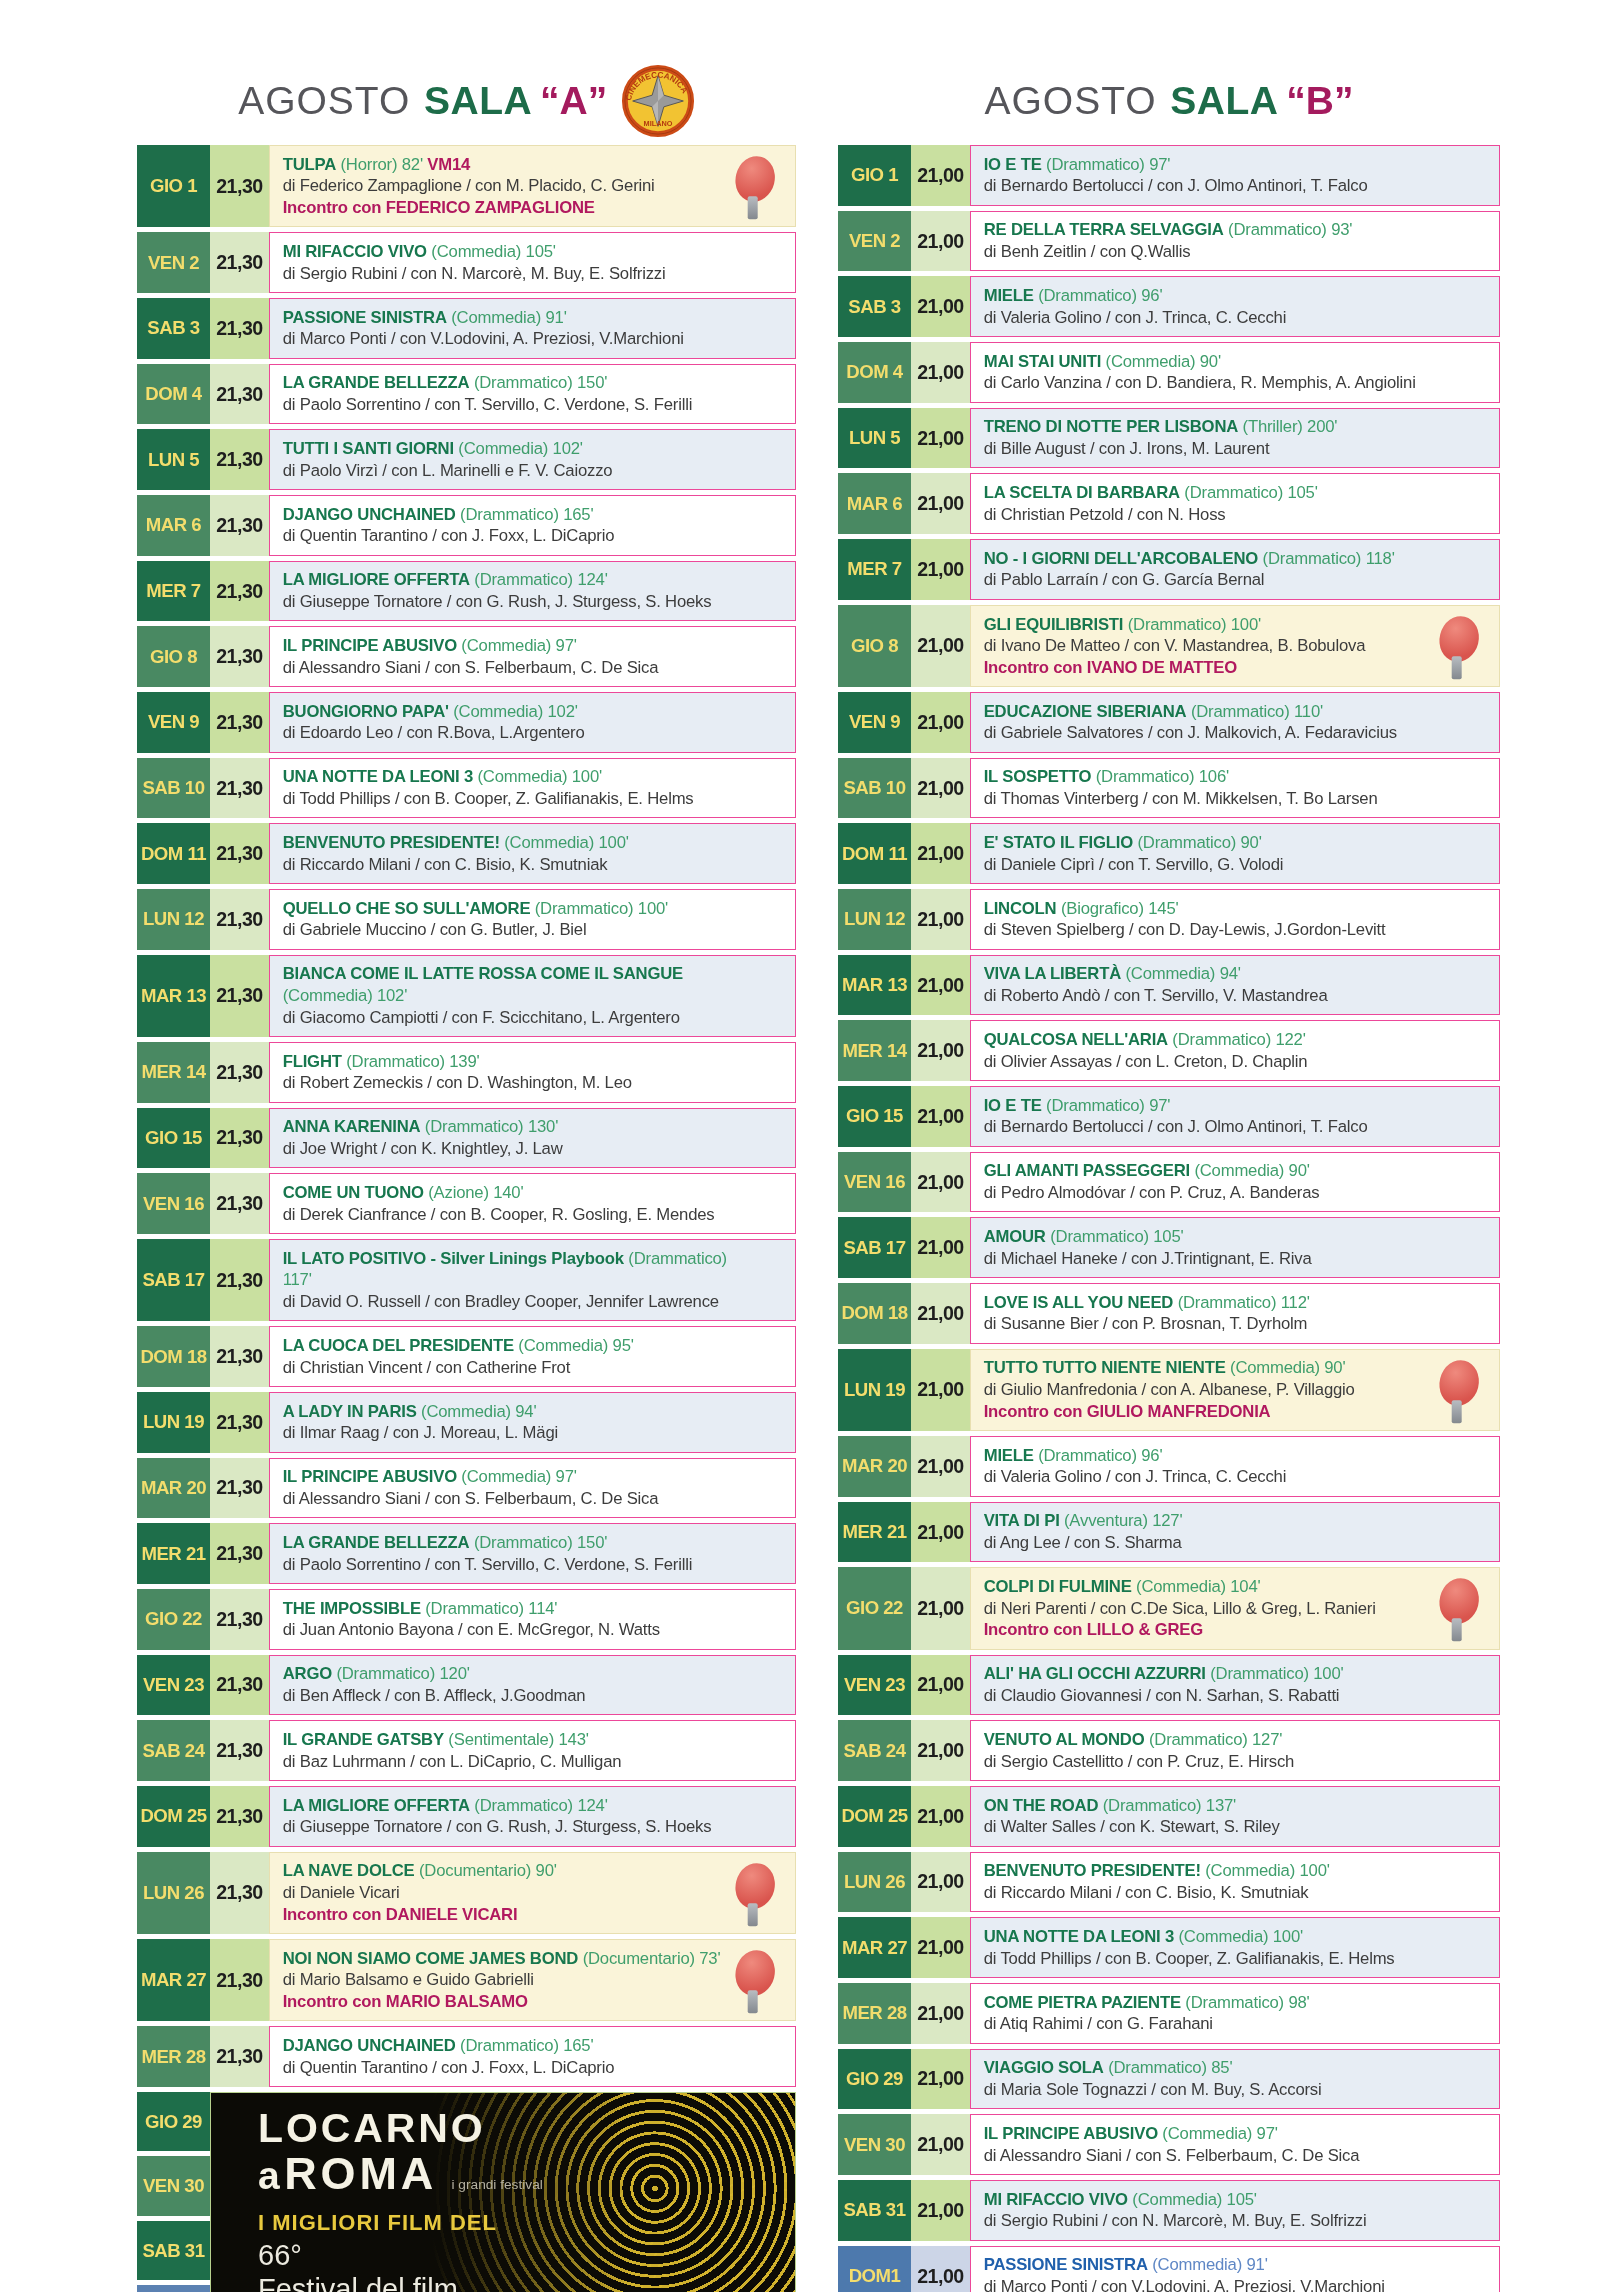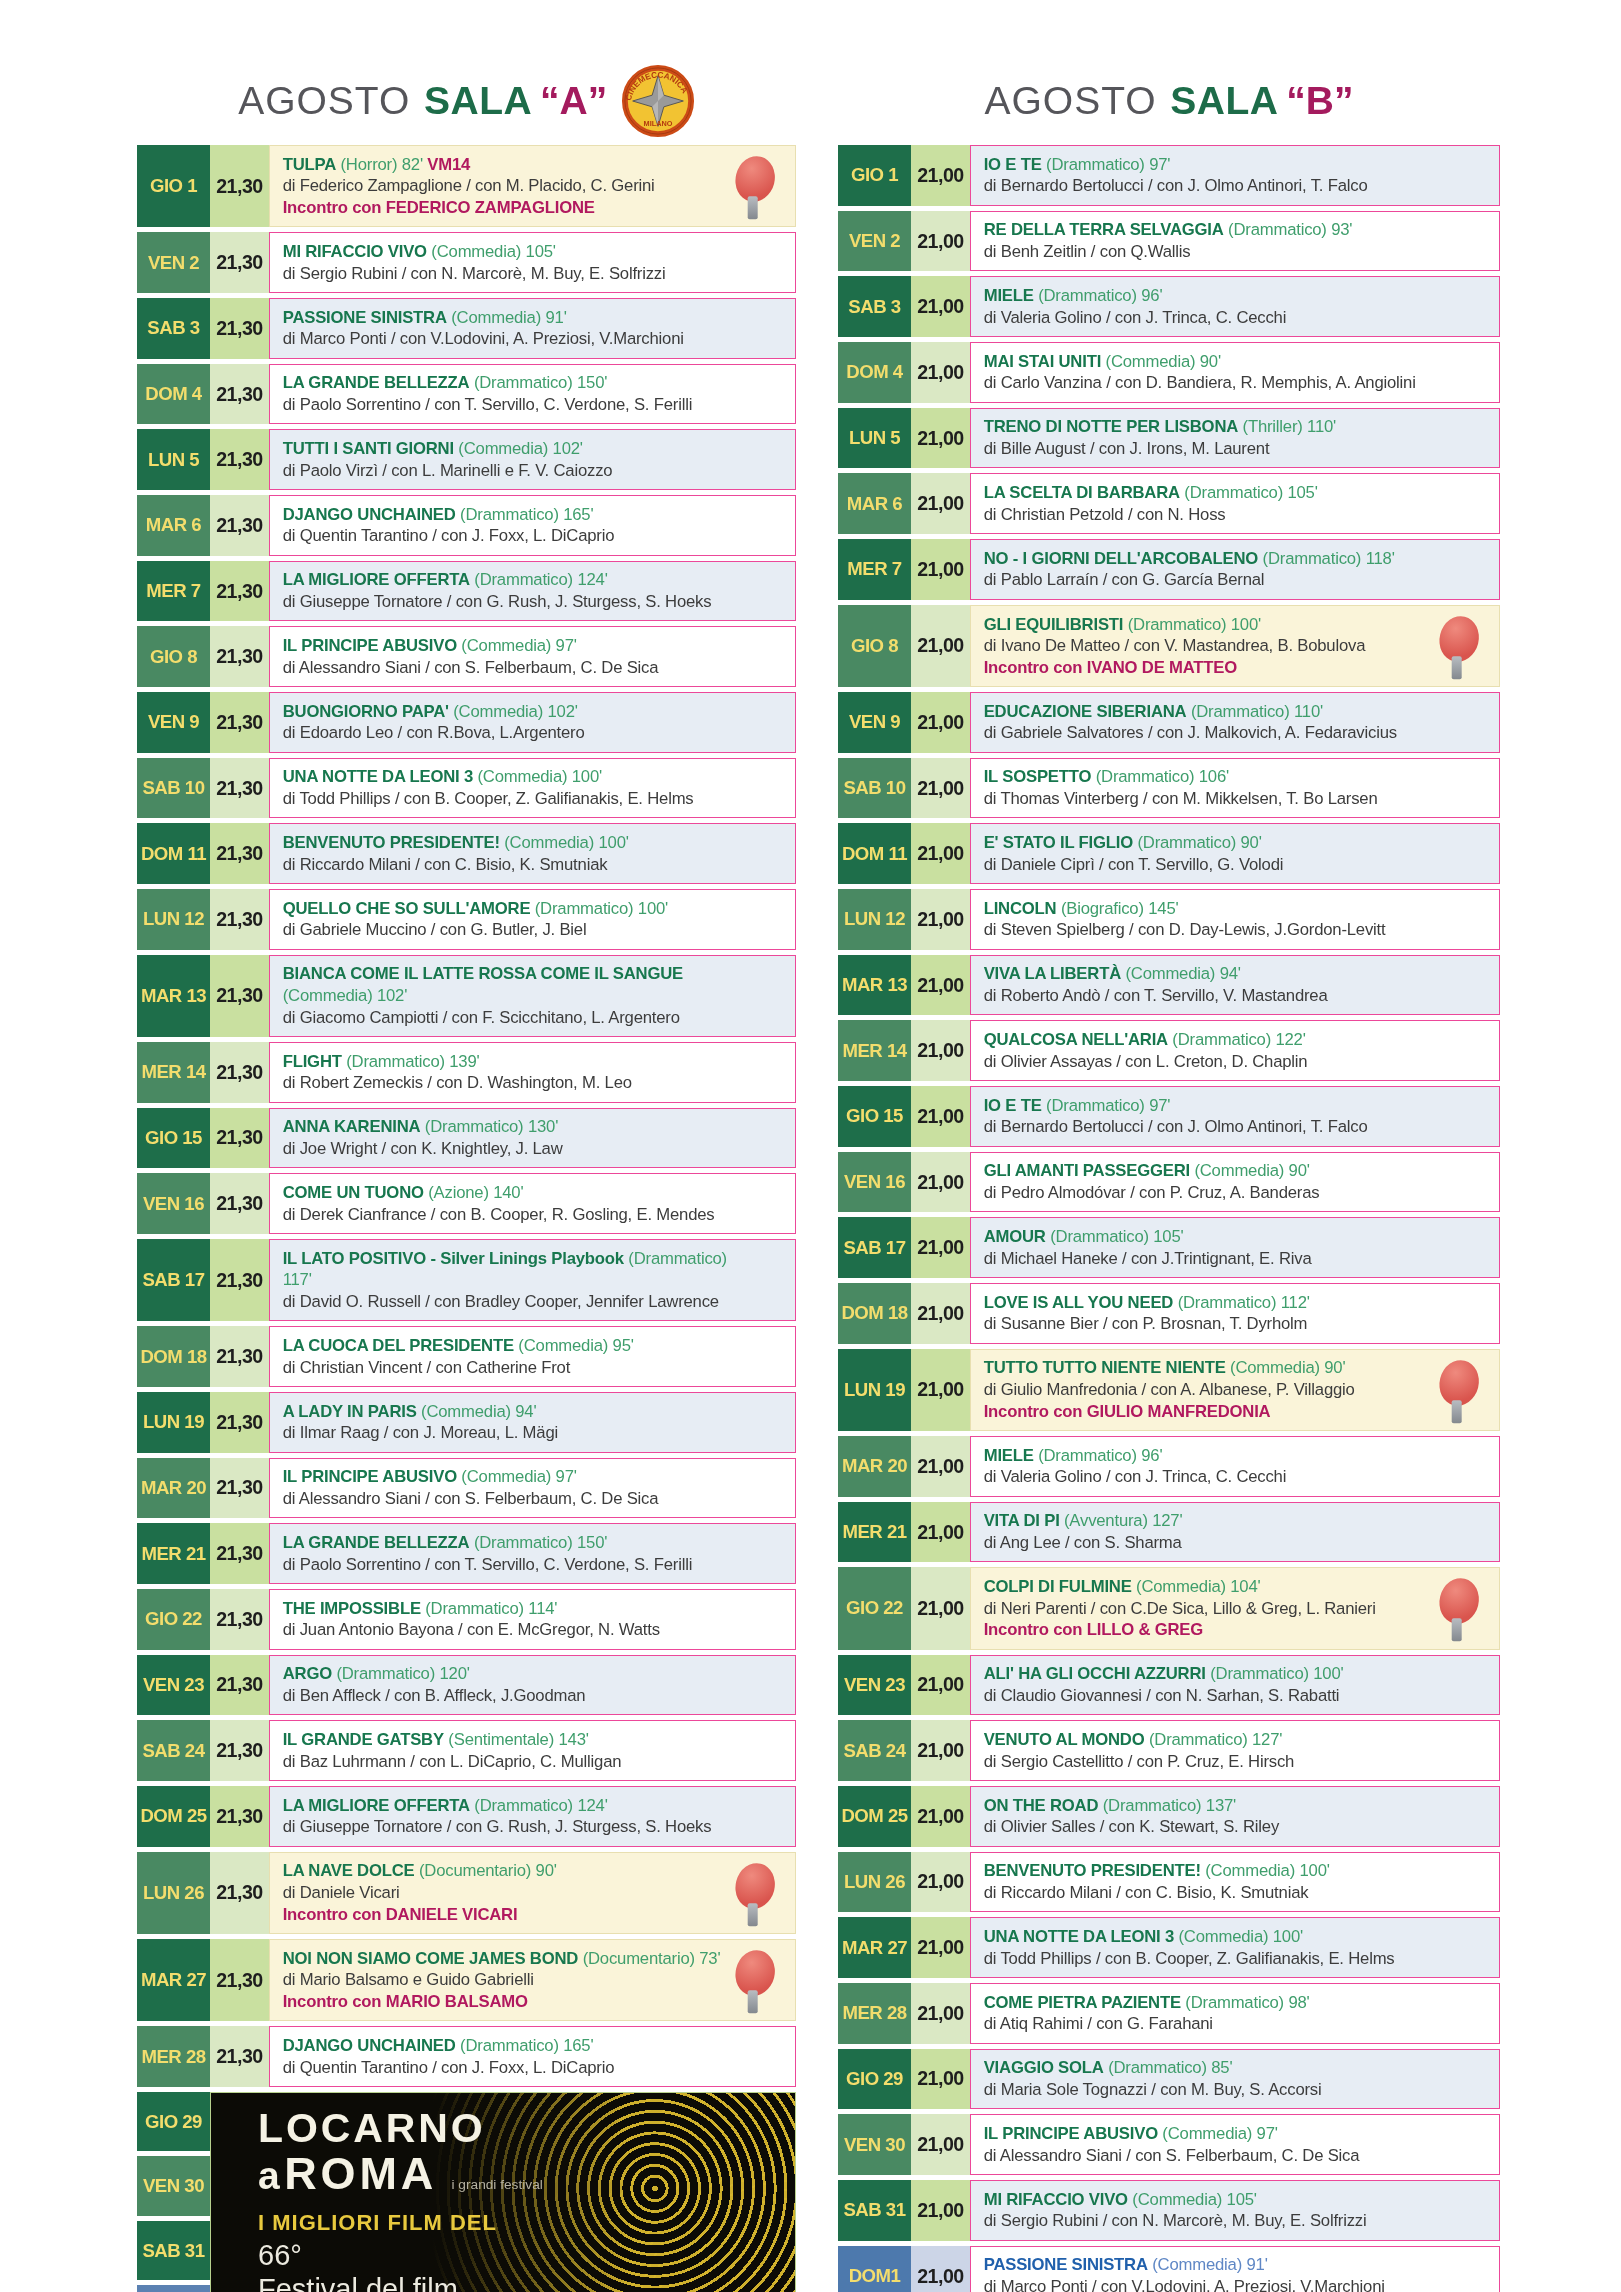--- a/index.html
+++ b/index.html
@@ -392,21 +392,21 @@
           <div class="time">21,00</div>
           <div class="detail">
             <div class="line1"><span class="title">MAI STAI UNITI</span> <span class="genre">(Commedia) 90'</span></div>
             <div class="credits">di Carlo Vanzina / con D. Bandiera, R. Memphis, A. Angiolini</div>
           </div>
         </div>
         <div class="row alt0">
           <div class="day">LUN 5</div>
           <div class="time">21,00</div>
           <div class="detail">
-            <div class="line1"><span class="title">TRENO DI NOTTE PER LISBONA</span> <span class="genre">(Thriller) 110'</span></div>
+            <div class="line1"><span class="title">TRENO DI NOTTE PER LISBONA</span> <span class="genre">(Thriller) 200'</span></div>
             <div class="credits">di Bille August / con J. Irons, M. Laurent</div>
           </div>
         </div>
         <div class="row alt1">
           <div class="day">MAR 6</div>
           <div class="time">21,00</div>
           <div class="detail">
             <div class="line1"><span class="title">LA SCELTA DI BARBARA</span> <span class="genre">(Drammatico) 105'</span></div>
             <div class="credits">di Christian Petzold / con N. Hoss</div>
           </div>
@@ -568,21 +568,21 @@
           <div class="detail">
             <div class="line1"><span class="title">VENUTO AL MONDO</span> <span class="genre">(Drammatico) 127'</span></div>
             <div class="credits">di Sergio Castellitto / con P. Cruz, E. Hirsch</div>
           </div>
         </div>
         <div class="row alt0">
           <div class="day">DOM 25</div>
           <div class="time">21,00</div>
           <div class="detail">
             <div class="line1"><span class="title">ON THE ROAD</span> <span class="genre">(Drammatico) 137'</span></div>
-            <div class="credits">di Olivier Salles / con K. Stewart, S. Riley</div>
+            <div class="credits">di Walter Salles / con K. Stewart, S. Riley</div>
           </div>
         </div>
         <div class="row alt1">
           <div class="day">LUN 26</div>
           <div class="time">21,00</div>
           <div class="detail">
             <div class="line1"><span class="title">BENVENUTO PRESIDENTE!</span> <span class="genre">(Commedia) 100'</span></div>
             <div class="credits">di Riccardo Milani / con C. Bisio, K. Smutniak</div>
           </div>
         </div>

